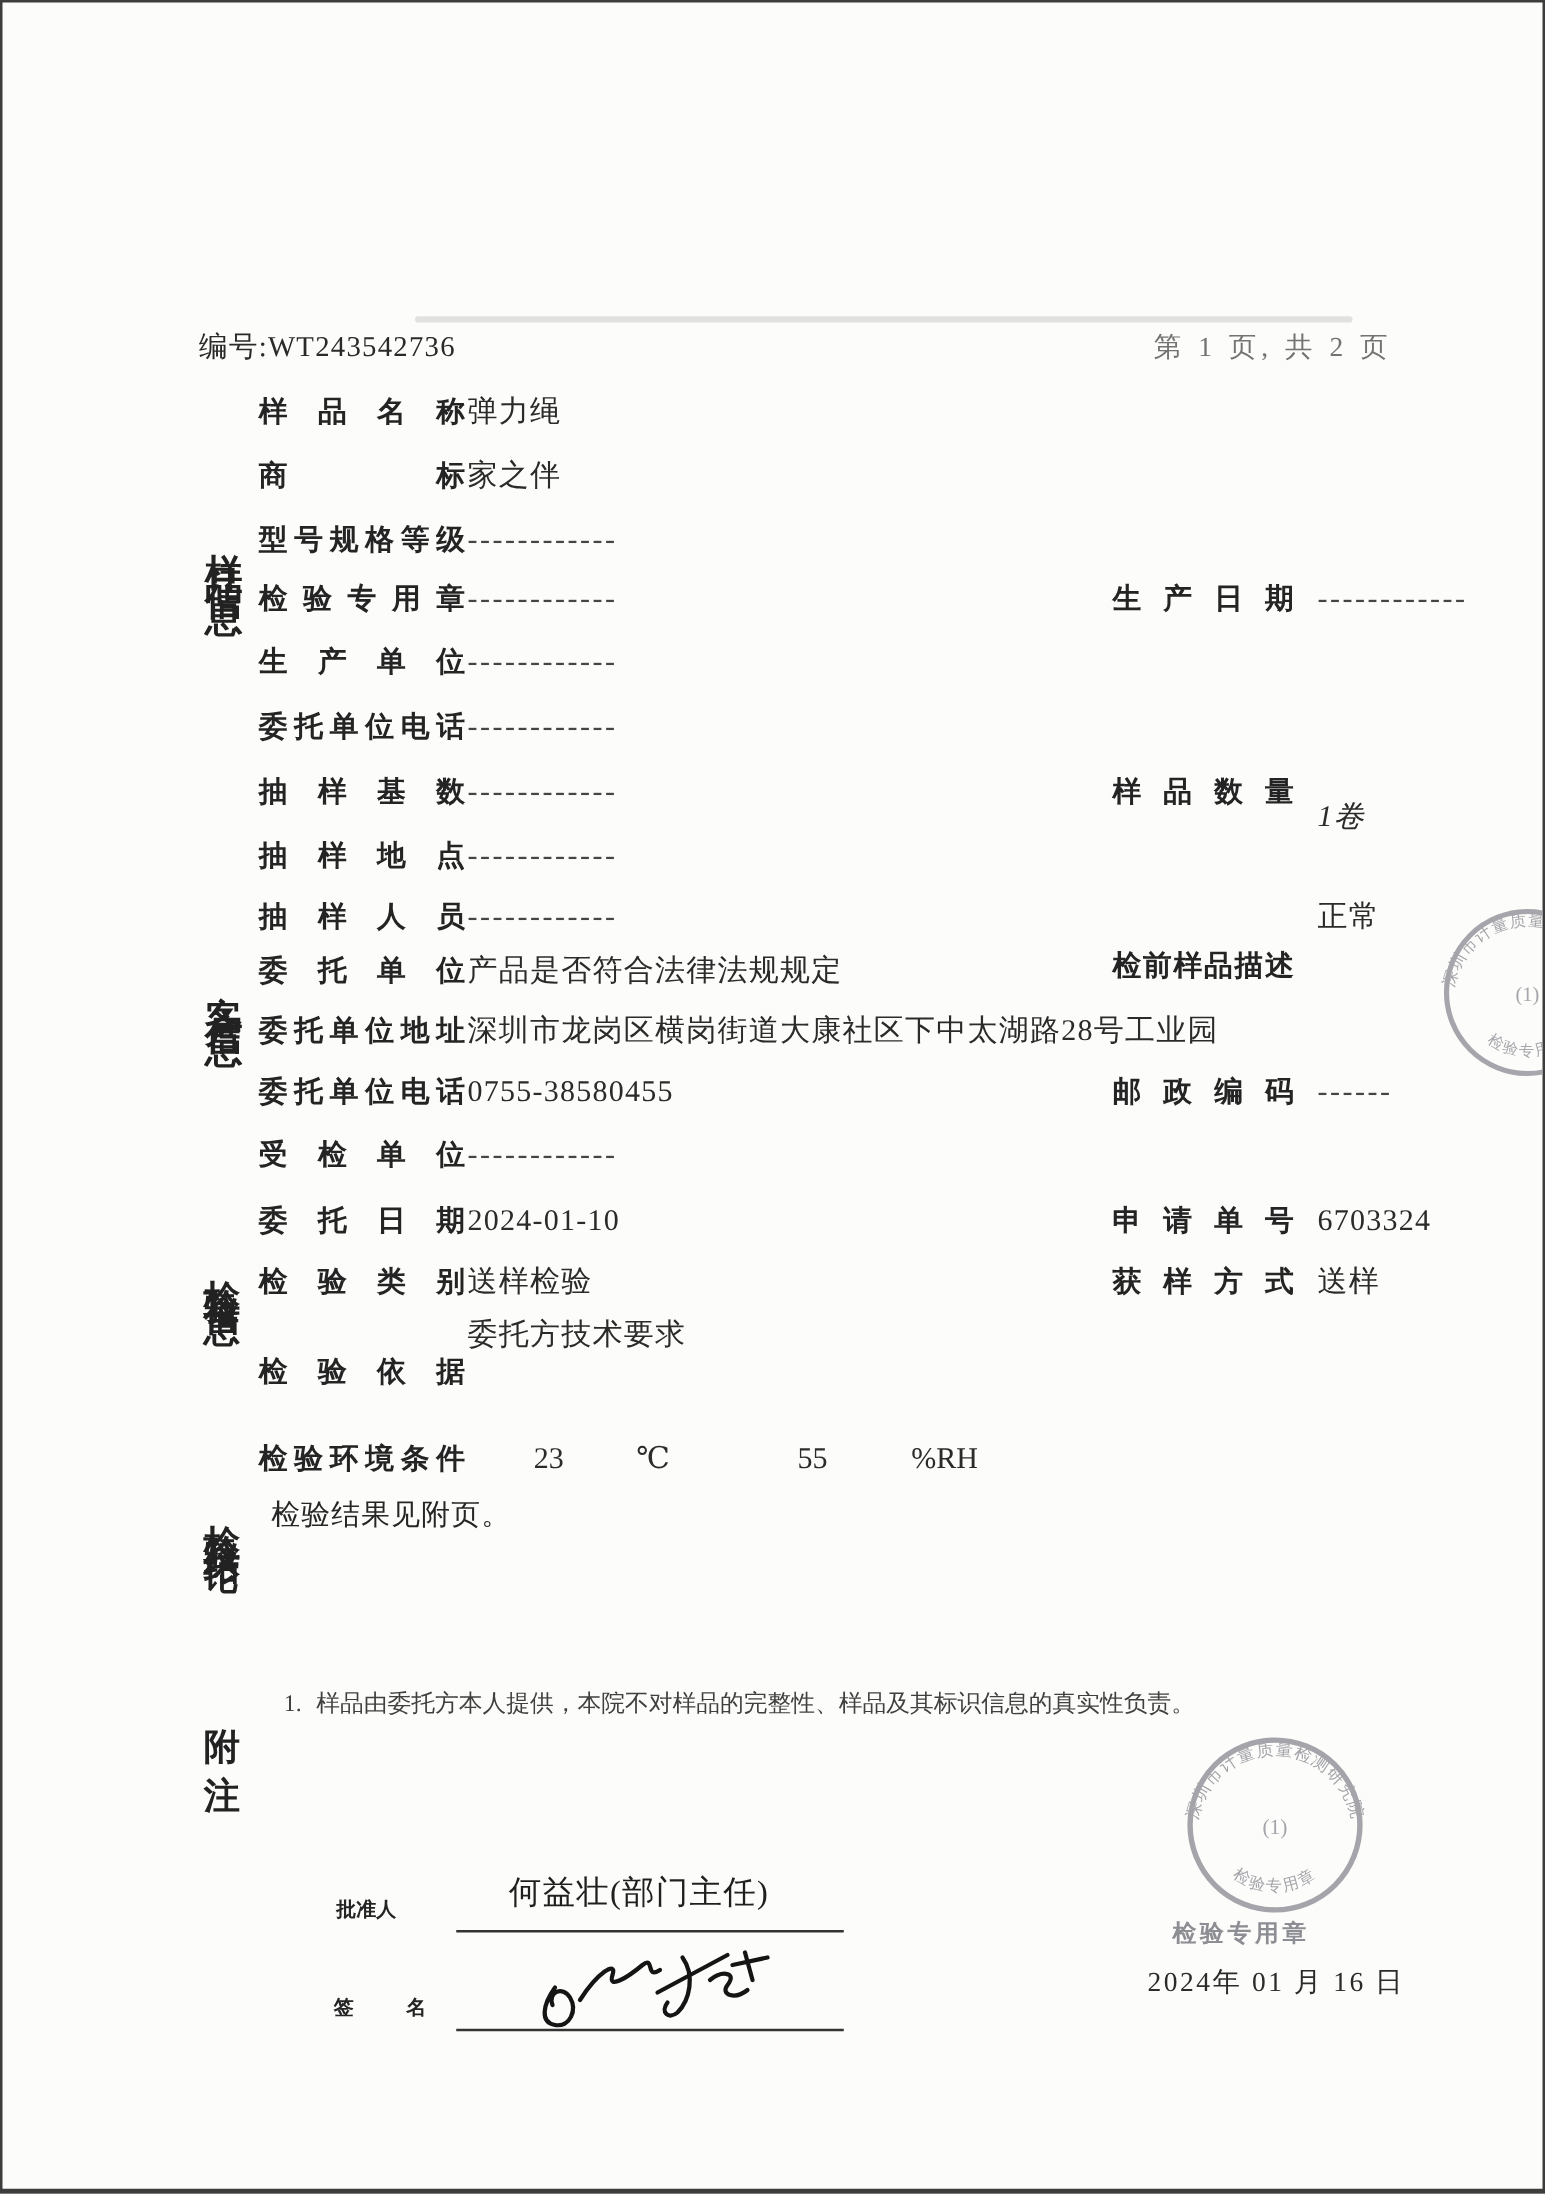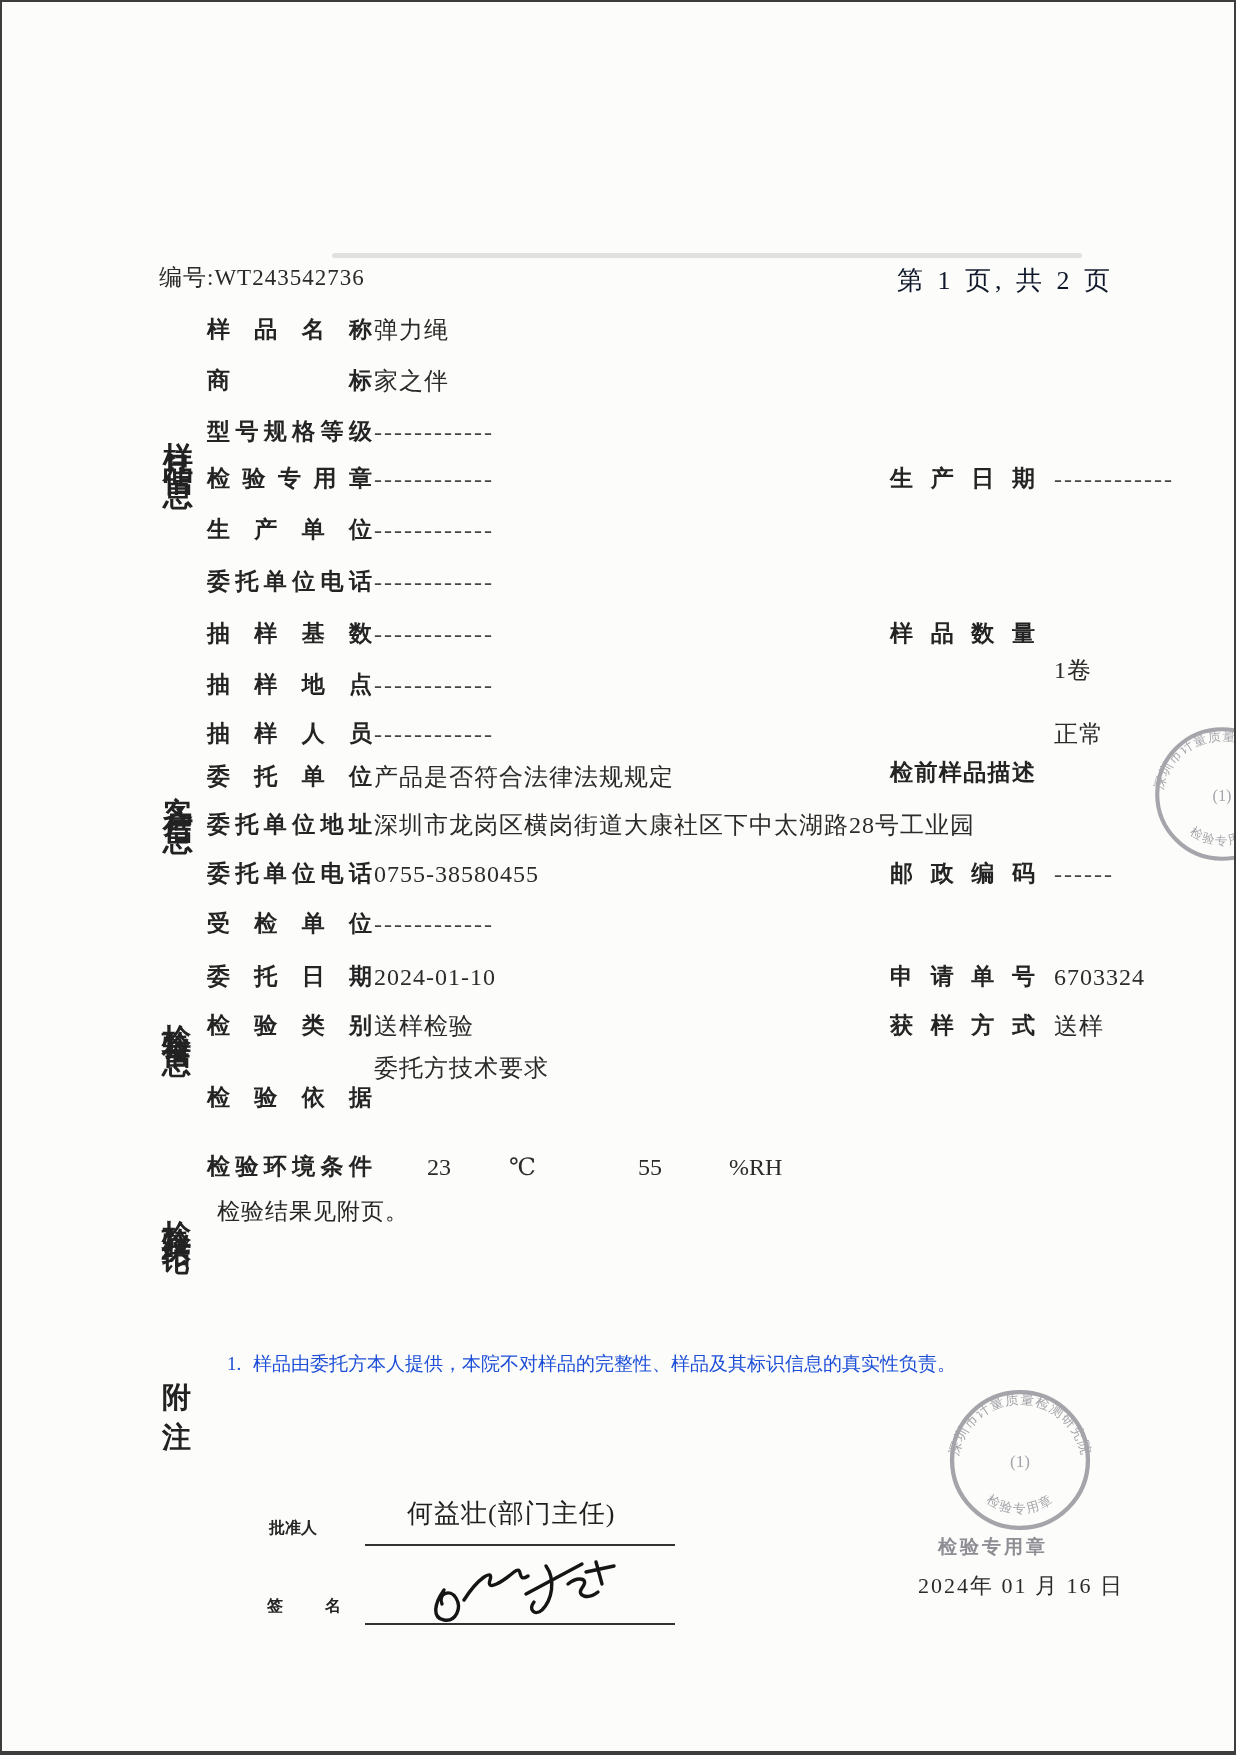--- a/index.html
+++ b/index.html
@@ -17,21 +17,21 @@
   }
   .abs{position:absolute;}
   .title{
     left:0;right:0;top:158px;
     text-align:center;
     font-size:52px;font-weight:bold;
     letter-spacing:36px;text-indent:36px;
     color:#1d1d1d;
   }
   .report-no{left:157px;top:260px;font-size:23px;letter-spacing:1px;color:#2a2a2a;}
-  .page-info{right:120px;top:261px;font-size:26px;letter-spacing:4px;color:#0f172a;text-align:right;}
+  .page-info{right:120px;top:261px;font-size:22px;letter-spacing:4px;color:#737373;text-align:right;}
   .scan-band{left:330px;top:251px;width:750px;height:5px;background:#d8d8d8;opacity:.75;border-radius:3px;}
 
   .vlabel{
     left:155px;
     writing-mode:vertical-rl;text-orientation:upright;
     font-size:30px;font-weight:bold;color:#222;
     white-space:nowrap;
   }
   .v-sample{top:416px;letter-spacing:12px;}
   .v-customer{top:770px;letter-spacing:9px;}
@@ -51,21 +51,21 @@
     font-size:24px;color:#2b2b2b;line-height:30px;white-space:nowrap;
     letter-spacing:1px;
   }
   .fvalue.right{left:1052px;}
   .dashes{color:#454545;letter-spacing:2px;}
 
   .env-label{left:205px;top:1150px;}
   .env-item{position:absolute;top:1150px;font-size:24px;line-height:30px;color:#2b2b2b;}
   .result-note{left:215px;top:1194px;font-size:23px;letter-spacing:1px;color:#262626;}
 
-  .note-line{position:absolute;left:225px;font-size:19px;color:#1d4ed8;line-height:24px;white-space:nowrap;}
+  .note-line{position:absolute;left:225px;font-size:19px;color:#404040;line-height:24px;white-space:nowrap;}
   .note-no{display:inline-block;width:26px;}
 
   .footer-label{font-size:16px;font-weight:bold;color:#242424;}
   .sig-line{position:absolute;left:363px;width:310px;height:0;border-top:2px solid #333;}
   .approver-name{left:405px;top:1494px;font-size:26px;color:#1f1f1f;letter-spacing:1px;}
   .sig-label{left:265px;width:74px;display:inline-block;text-align:justify;text-align-last:justify;}
 
   .stamp{opacity:.88;}
   .stamp-caption{left:936px;top:1532px;font-size:19px;color:#8d8d94;letter-spacing:3px;font-weight:bold;}
   .stamp-date{left:916px;top:1569px;font-size:22px;color:#2b2b2b;letter-spacing:2px;}
@@ -99,21 +99,21 @@
       <div class="fvalue dashes" style="top: 462px;">------------</div>
       <div class="flabel right" style="top: 462px;">生产日期</div>
       <div class="fvalue right dashes" style="top: 462px;">------------</div>
       <div class="flabel" style="top: 513px;">生产单位</div>
       <div class="fvalue dashes" style="top: 513px;">------------</div>
       <div class="flabel" style="top: 565px;">委托单位电话</div>
       <div class="fvalue dashes" style="top: 565px;">------------</div>
       <div class="flabel" style="top: 617px;">抽样基数</div>
       <div class="fvalue dashes" style="top: 617px;">------------</div>
       <div class="flabel right" style="top: 617px;">样品数量</div>
-      <div class="fvalue right" style="top: 653px;">1卷</div>
+      <div class="fvalue right" style="top: 637px; font-style: italic;">1卷</div>
       <div class="flabel" style="top: 668px;">抽样地点</div>
       <div class="fvalue dashes" style="top: 668px;">------------</div>
       <div class="flabel" style="top: 717px;">抽样人员</div>
       <div class="fvalue dashes" style="top: 717px;">------------</div>
       <div class="flabel right" style="top: 717px; margin-top: 39px;">检前样品描述</div>
       <div class="fvalue right" style="top: 717px;">正常</div>
       <div class="flabel" style="top: 760px;">委托单位</div>
       <div class="fvalue" style="top: 760px;">产品是否符合法律法规规定</div>
       <div class="flabel" style="top: 808px;">委托单位地址</div>
       <div class="fvalue" style="top: 808px;">深圳市龙岗区横岗街道大康社区下中太湖路28号工业园</div>

